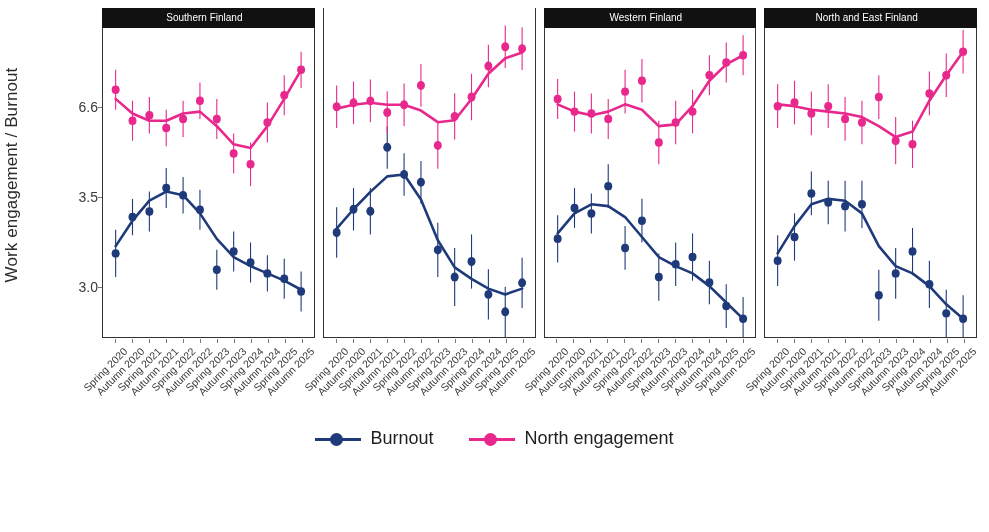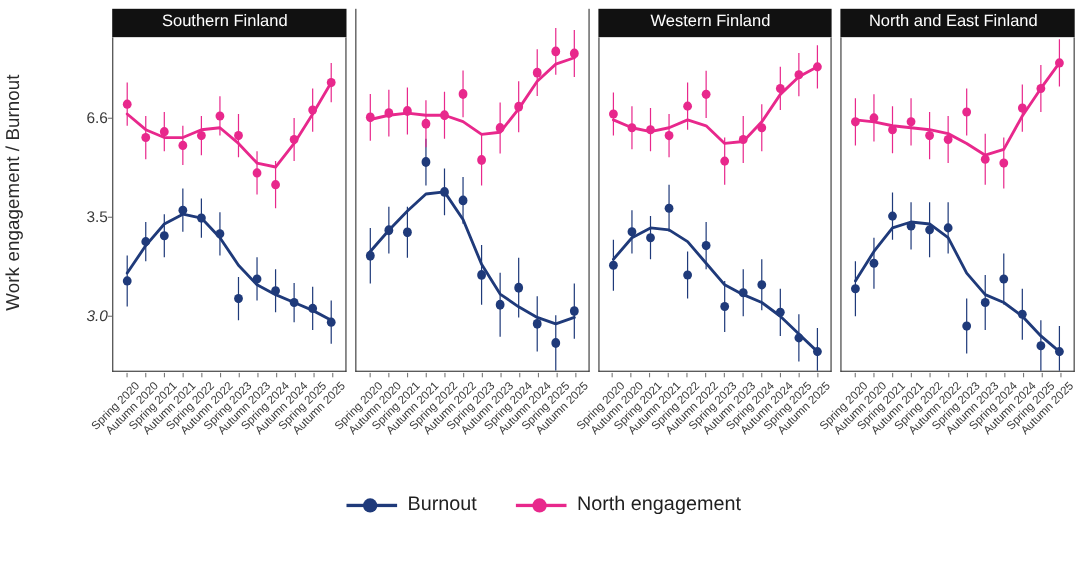--- a/index.html
+++ b/index.html
@@ -71,21 +71,21 @@
   }
   .panel {
     position: relative;
     flex: 1 1 0;
     display: flex;
     flex-direction: column;
   }
   .panel-strip {
     background: #111111;
     color: #ffffff;
-    font-size: 15px;
+    font-size: 10px;
     text-align: center;
     padding: 4px 10px 5px 2px;
     line-height: 1.1;
     white-space: nowrap;
     overflow: hidden;
   }
   .panel-body {
     position: relative;
     flex: 1 1 auto;
     border: 1px solid #333;
@@ -121,21 +121,21 @@
     position: absolute;
     top: 0;
     width: 1px;
     height: 4px;
     background: #777;
   }
   .legend {
     position: absolute;
     left: 0;
     right: 0;
-    top: 448px;
+    top: 428px;
     display: flex;
     justify-content: center;
     align-items: center;
     gap: 36px;
   }
   .legend-item {
     display: flex;
     align-items: center;
     gap: 9px;
     font-size: 18px;
@@ -173,21 +173,21 @@
 </style>
 </head>
 <body>
 
 <div id="root">
 
   <div class="ylabel">Work engagement / Burnout</div>
 
   <div class="plotarea">
     <div class="axis-ticks" id="yticks">
-        <div class="ytick" style="top: 279.435px; font-style: italic;">3.0</div>
+        <div class="ytick" style="top: 279.435px;">3.0</div>
         <div class="ytickmark" style="top: 279.435px;"></div>
         <div class="ytick" style="top: 189.141px;">3.5</div>
         <div class="ytickmark" style="top: 189.141px;"></div>
         <div class="ytick" style="top: 98.8471px;">6.6</div>
         <div class="ytickmark" style="top: 98.8471px;"></div>
       </div>
     <div class="panels" id="panels">
         <div class="panel">
           <div class="panel-strip">Southern Finland</div>
           <div class="panel-body">

